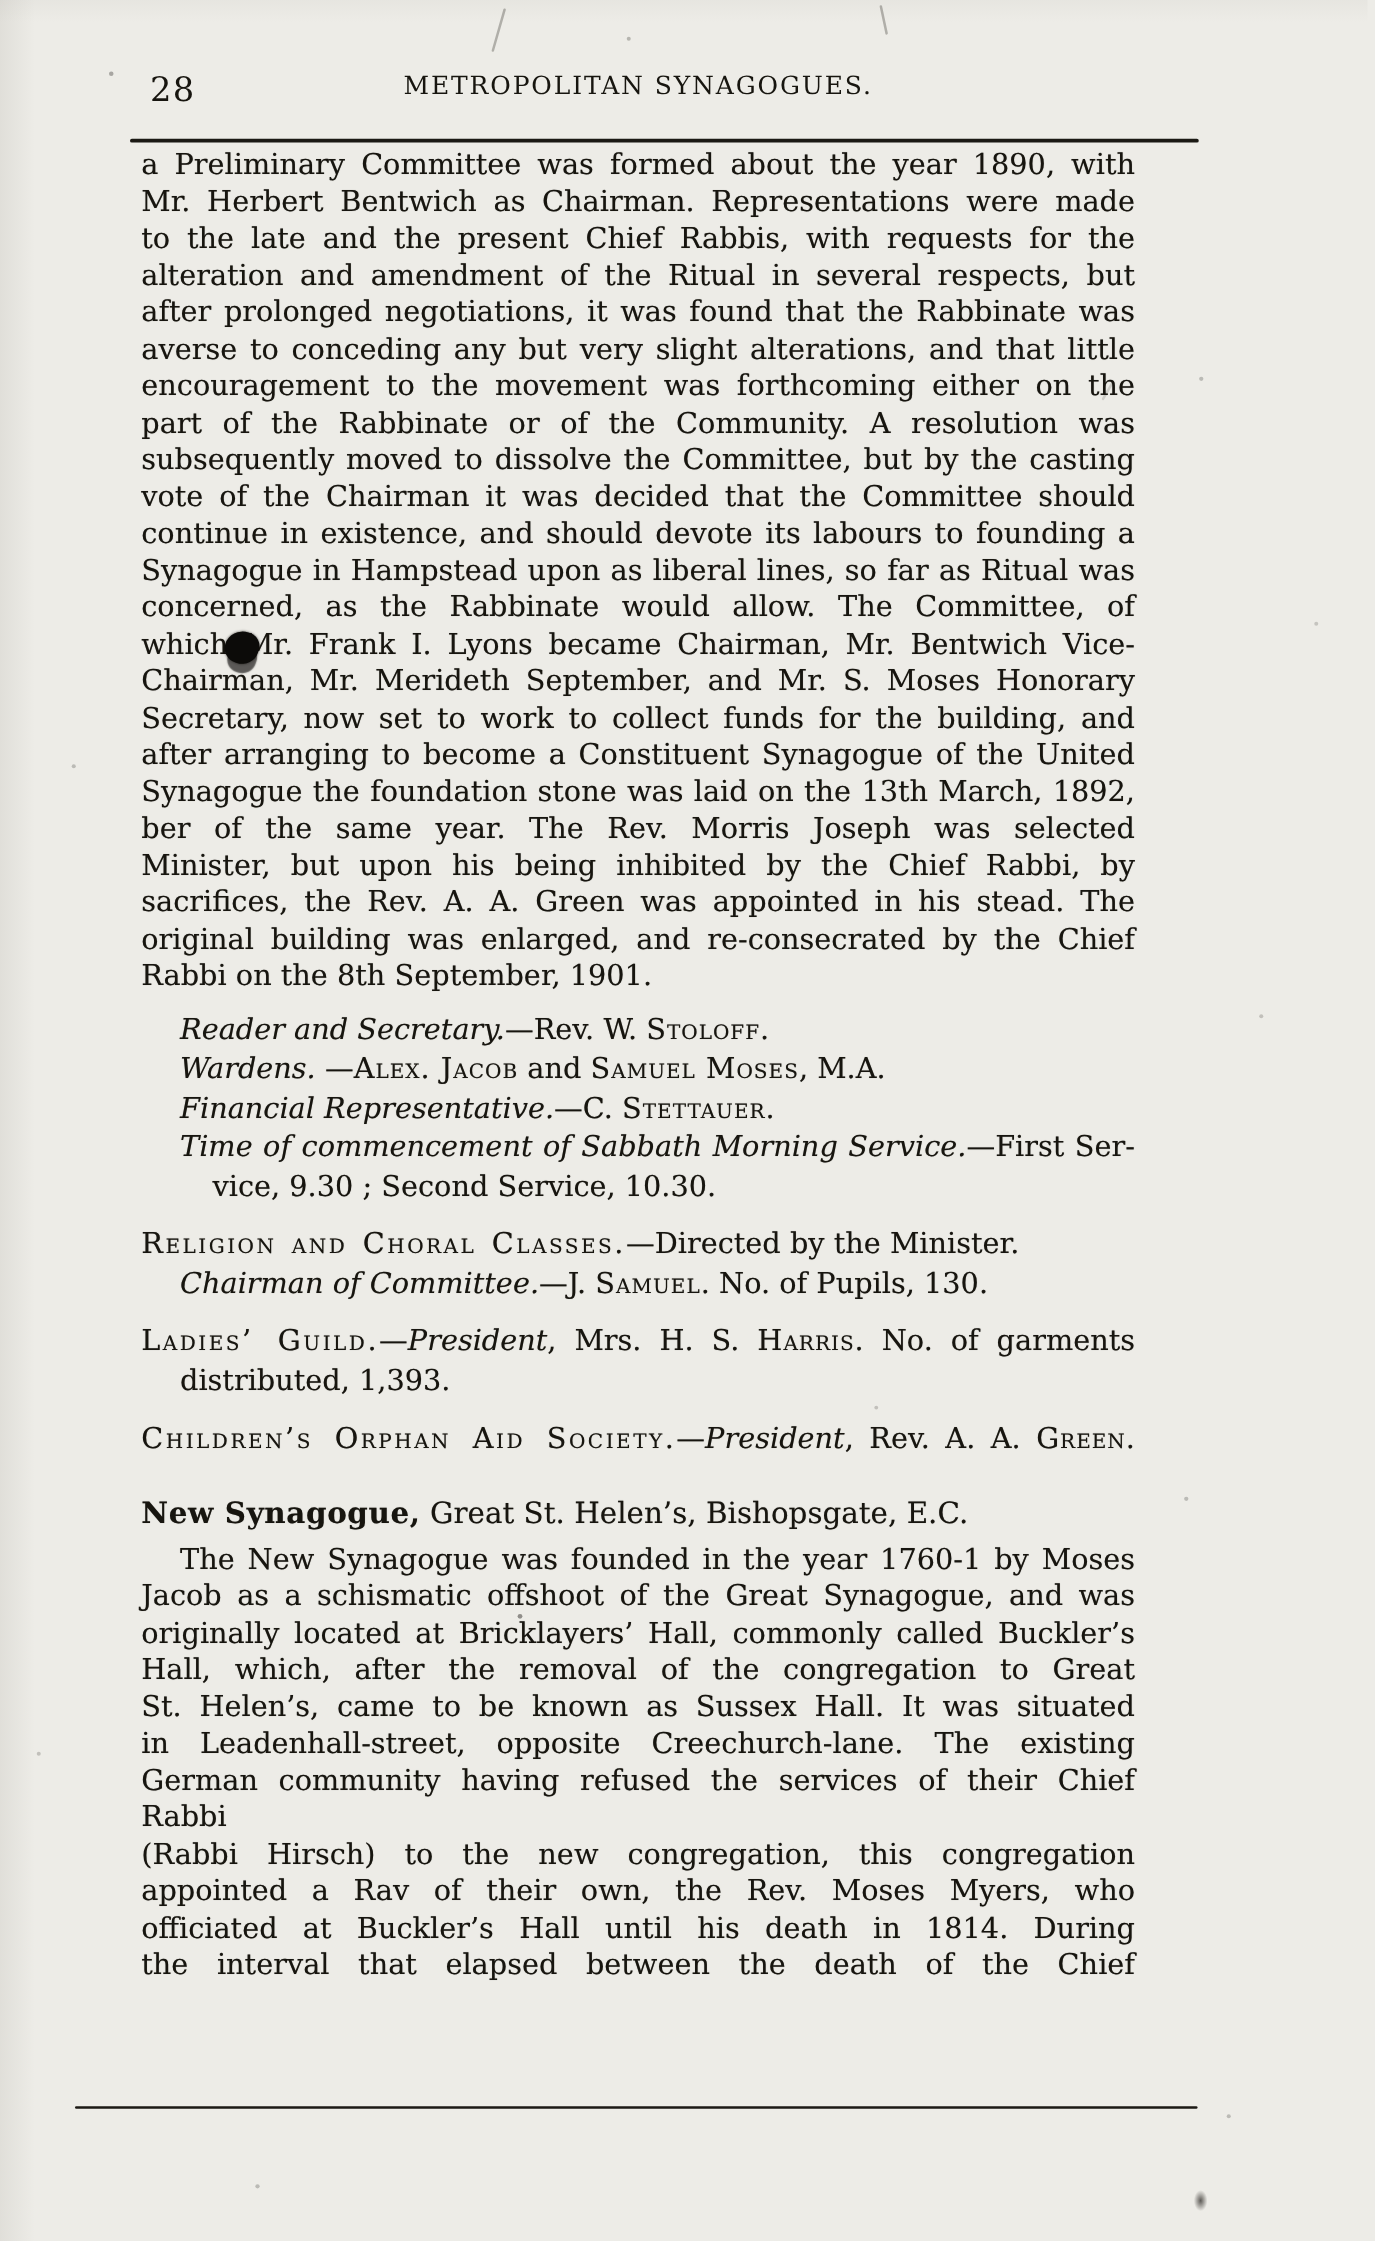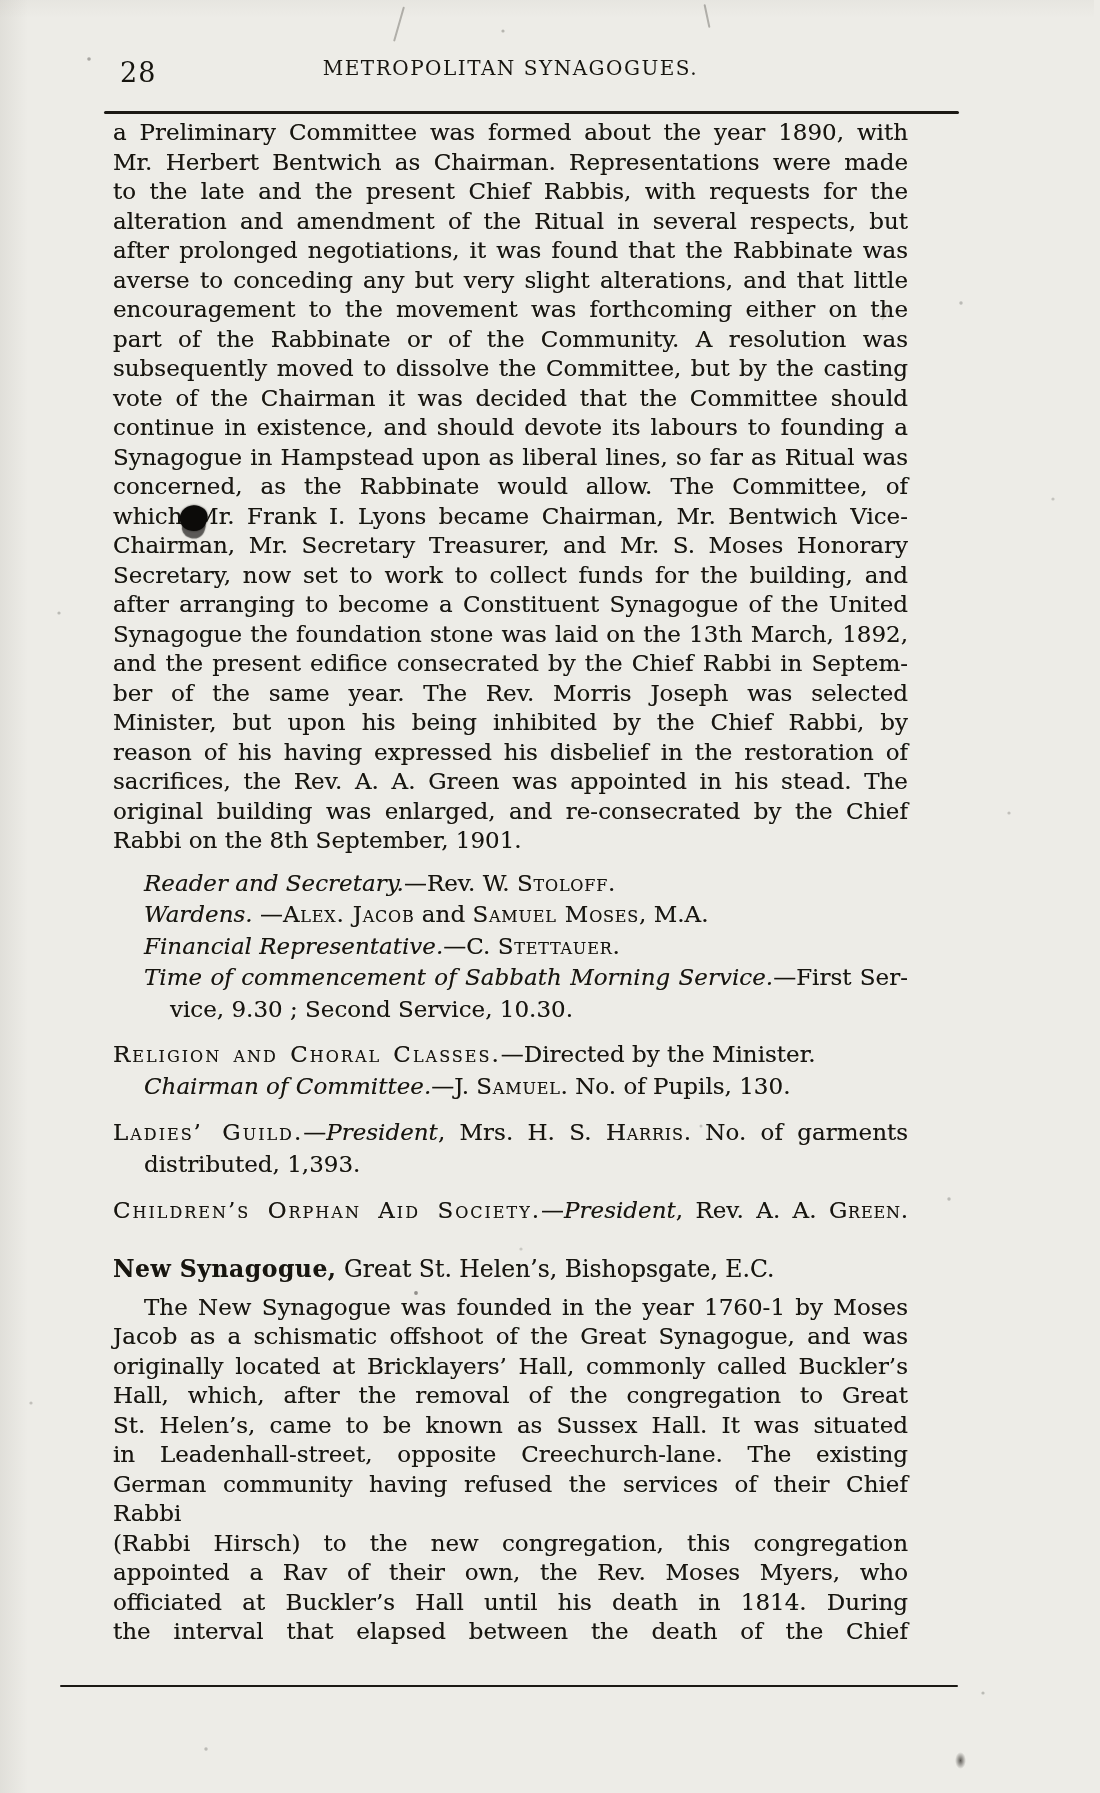--- a/index.html
+++ b/index.html
@@ -126,28 +126,26 @@
         <div class="line"><span>after prolonged negotiations, it was found that the Rabbinate was</span></div>
         <div class="line"><span>averse to conceding any but very slight alterations, and that little</span></div>
         <div class="line"><span>encouragement to the movement was forthcoming either on the</span></div>
         <div class="line"><span>part of the Rabbinate or of the Community.  A resolution was</span></div>
         <div class="line"><span>subsequently moved to dissolve the Committee, but by the casting</span></div>
         <div class="line"><span>vote of the Chairman it was decided that the Committee should</span></div>
         <div class="line"><span>continue in existence, and should devote its labours to founding a</span></div>
         <div class="line"><span>Synagogue in Hampstead upon as liberal lines, so far as Ritual was</span></div>
         <div class="line"><span>concerned, as the Rabbinate would allow.  The Committee, of</span></div>
         <div class="line"><span>which Mr. Frank I. Lyons became Chairman, Mr. Bentwich Vice-</span></div>
-        <div class="line"><span>Chairman, Mr. Secretary Treasurer, and Mr. S. Moses Honorary</span></div>
+        <div class="line"><span>Chairman, Mr. Merideth September, and Mr. S. Moses Honorary</span></div>
         <div class="line"><span>Secretary, now set to work to collect funds for the building, and</span></div>
         <div class="line"><span>after arranging to become a Constituent Synagogue of the United</span></div>
         <div class="line"><span>Synagogue the foundation stone was laid on the 13th March, 1892,</span></div>
-        <div class="line"><span>and the present edifice consecrated by the Chief Rabbi in Septem-</span></div>
         <div class="line"><span>ber of the same year.  The Rev. Morris Joseph was selected</span></div>
         <div class="line"><span>Minister, but upon his being inhibited by the Chief Rabbi, by</span></div>
-        <div class="line"><span>reason of his having expressed his disbelief in the restoration of</span></div>
         <div class="line"><span>sacrifices, the Rev. A. A. Green was appointed in his stead.  The</span></div>
         <div class="line"><span>original building was enlarged, and re-consecrated by the Chief</span></div>
         <div class="line nj"><span>Rabbi on the 8th September, 1901.</span></div>
       </div>
 
     <div class="officials">
         <div class="line nj ind1"><span class="it">Reader and Secretary.</span><span>—Rev. W. </span><span class="sc">Stoloff</span><span>.</span></div>
         <div class="line nj ind1"><span class="it">Wardens.</span><span> —</span><span class="sc">Alex. Jacob</span><span> and </span><span class="sc">Samuel Moses</span><span>, M.A.</span></div>
         <div class="line nj ind1"><span class="it">Financial Representative.</span><span>—C. </span><span class="sc">Stettauer</span><span>.</span></div>
         <div class="line ind1"><span class="it">Time of commencement of Sabbath Morning Service.</span><span>—First Ser-</span></div>

